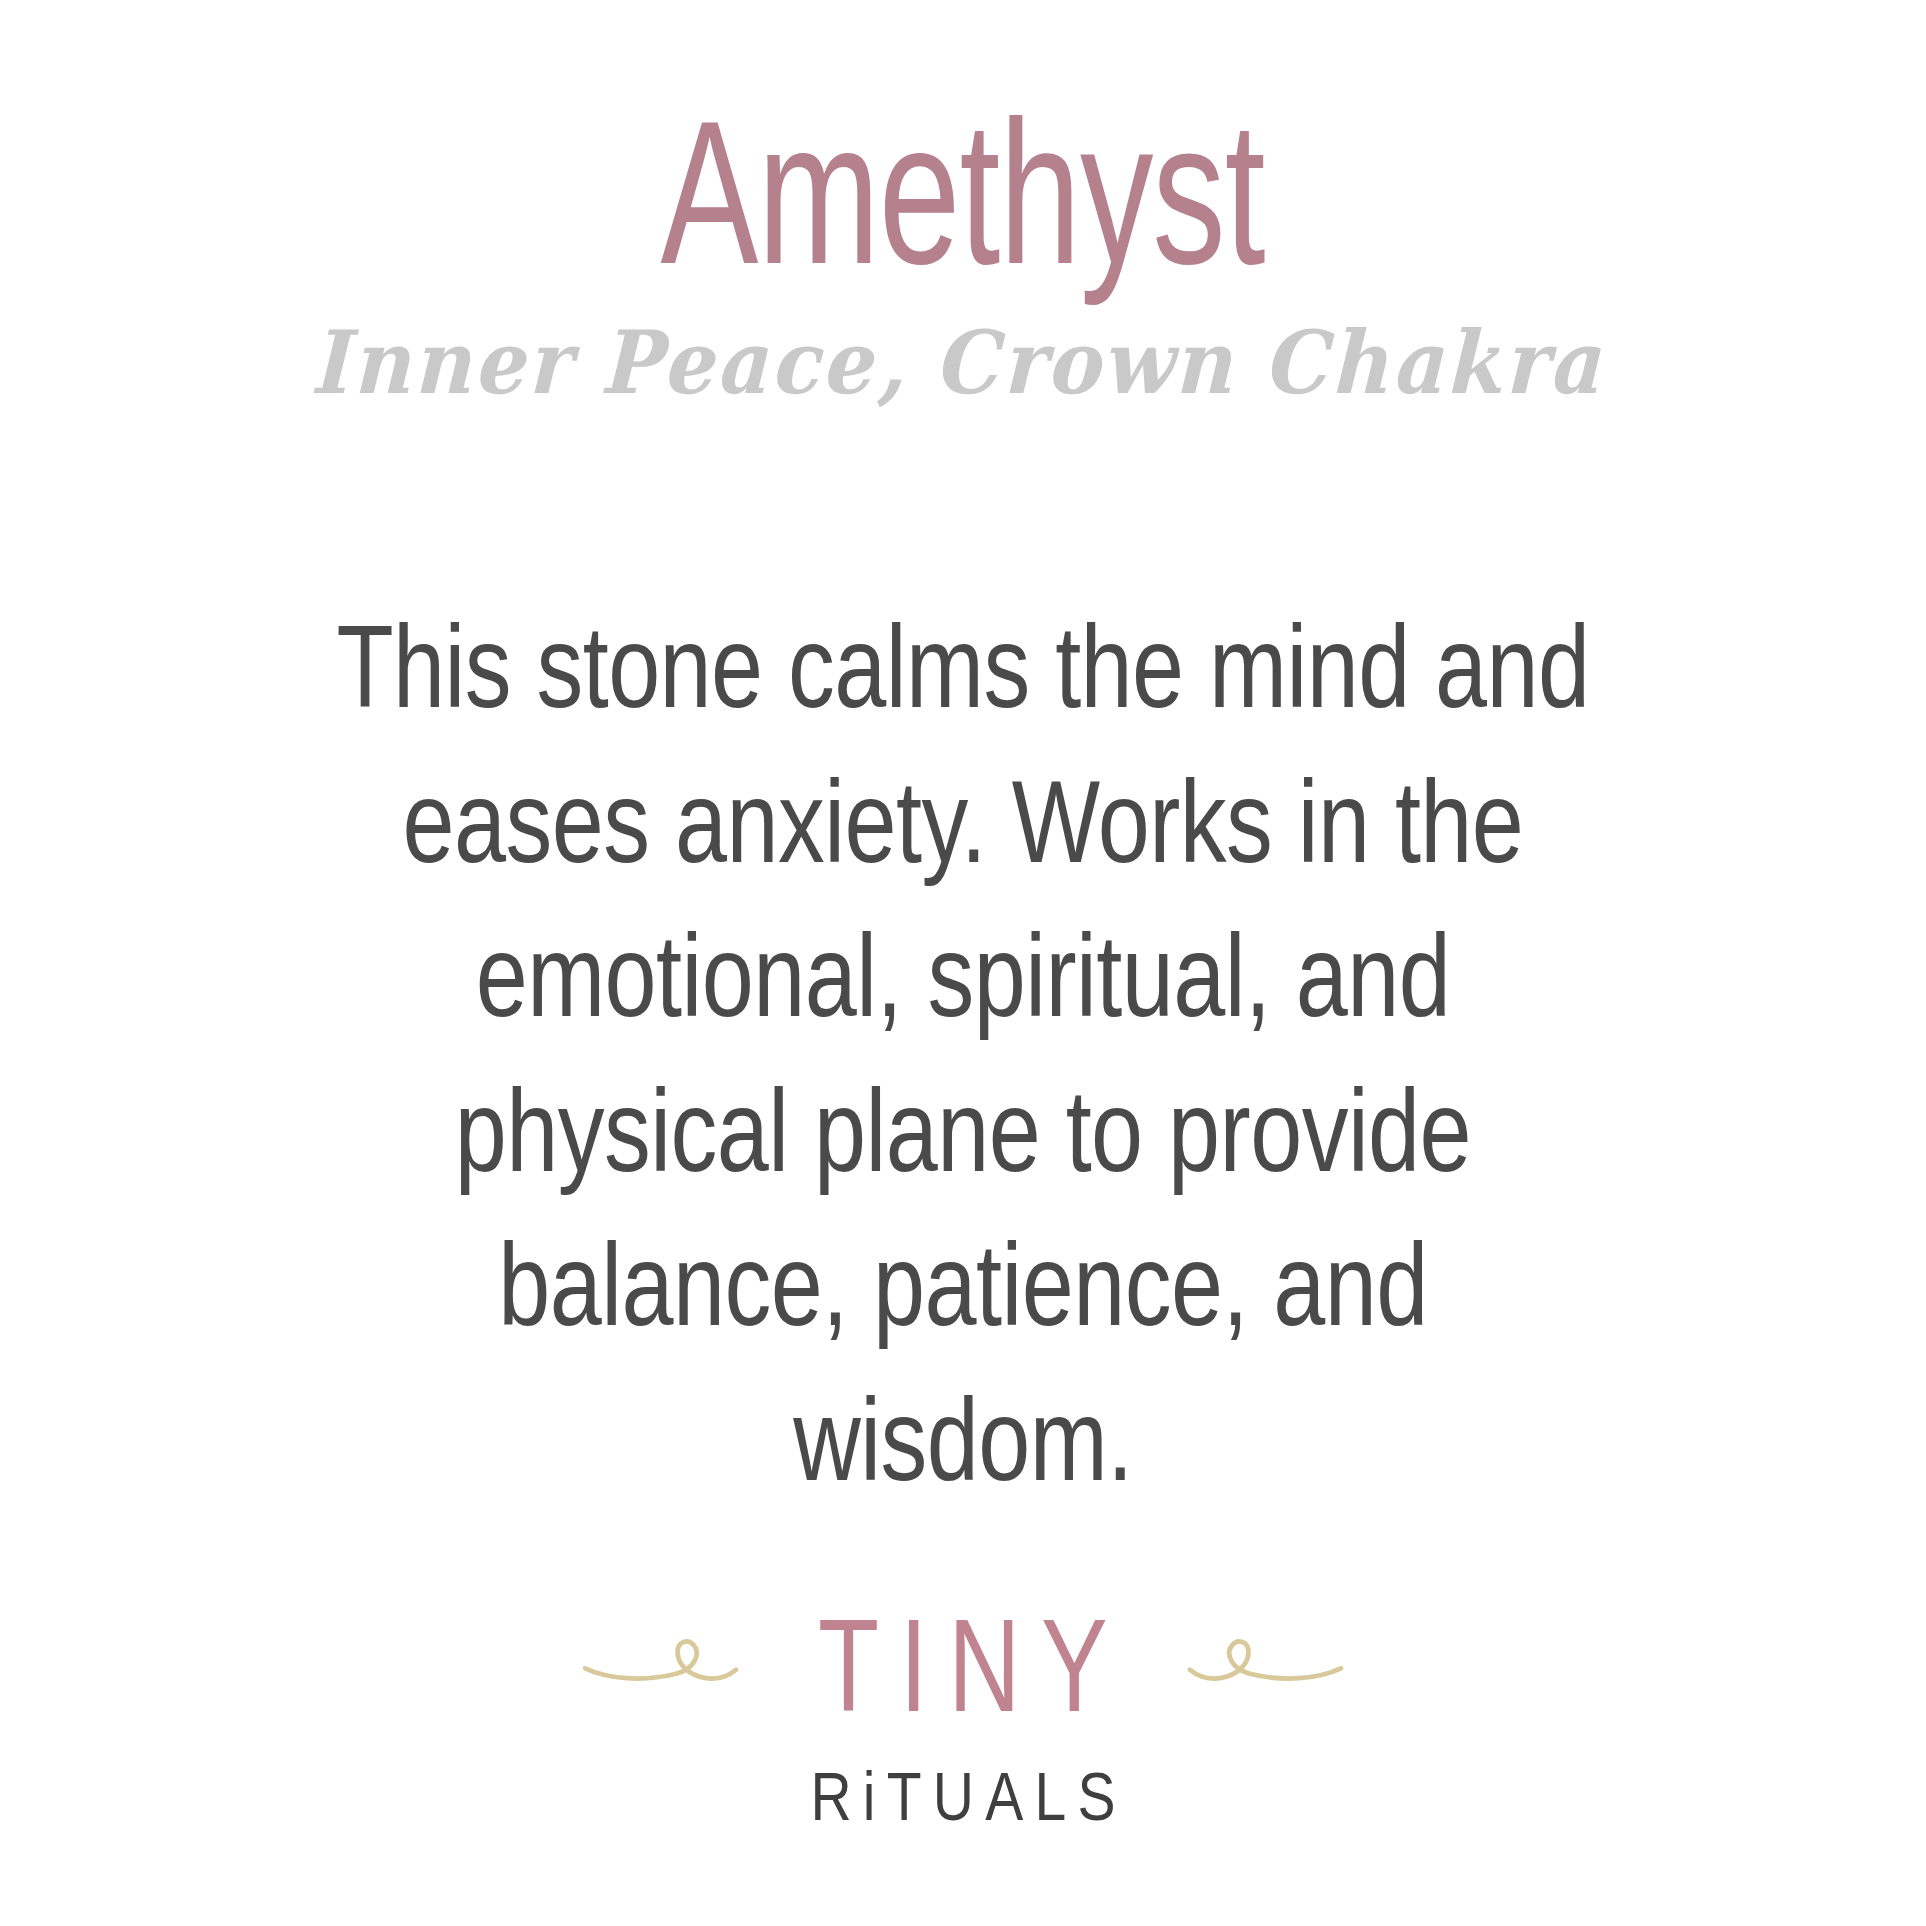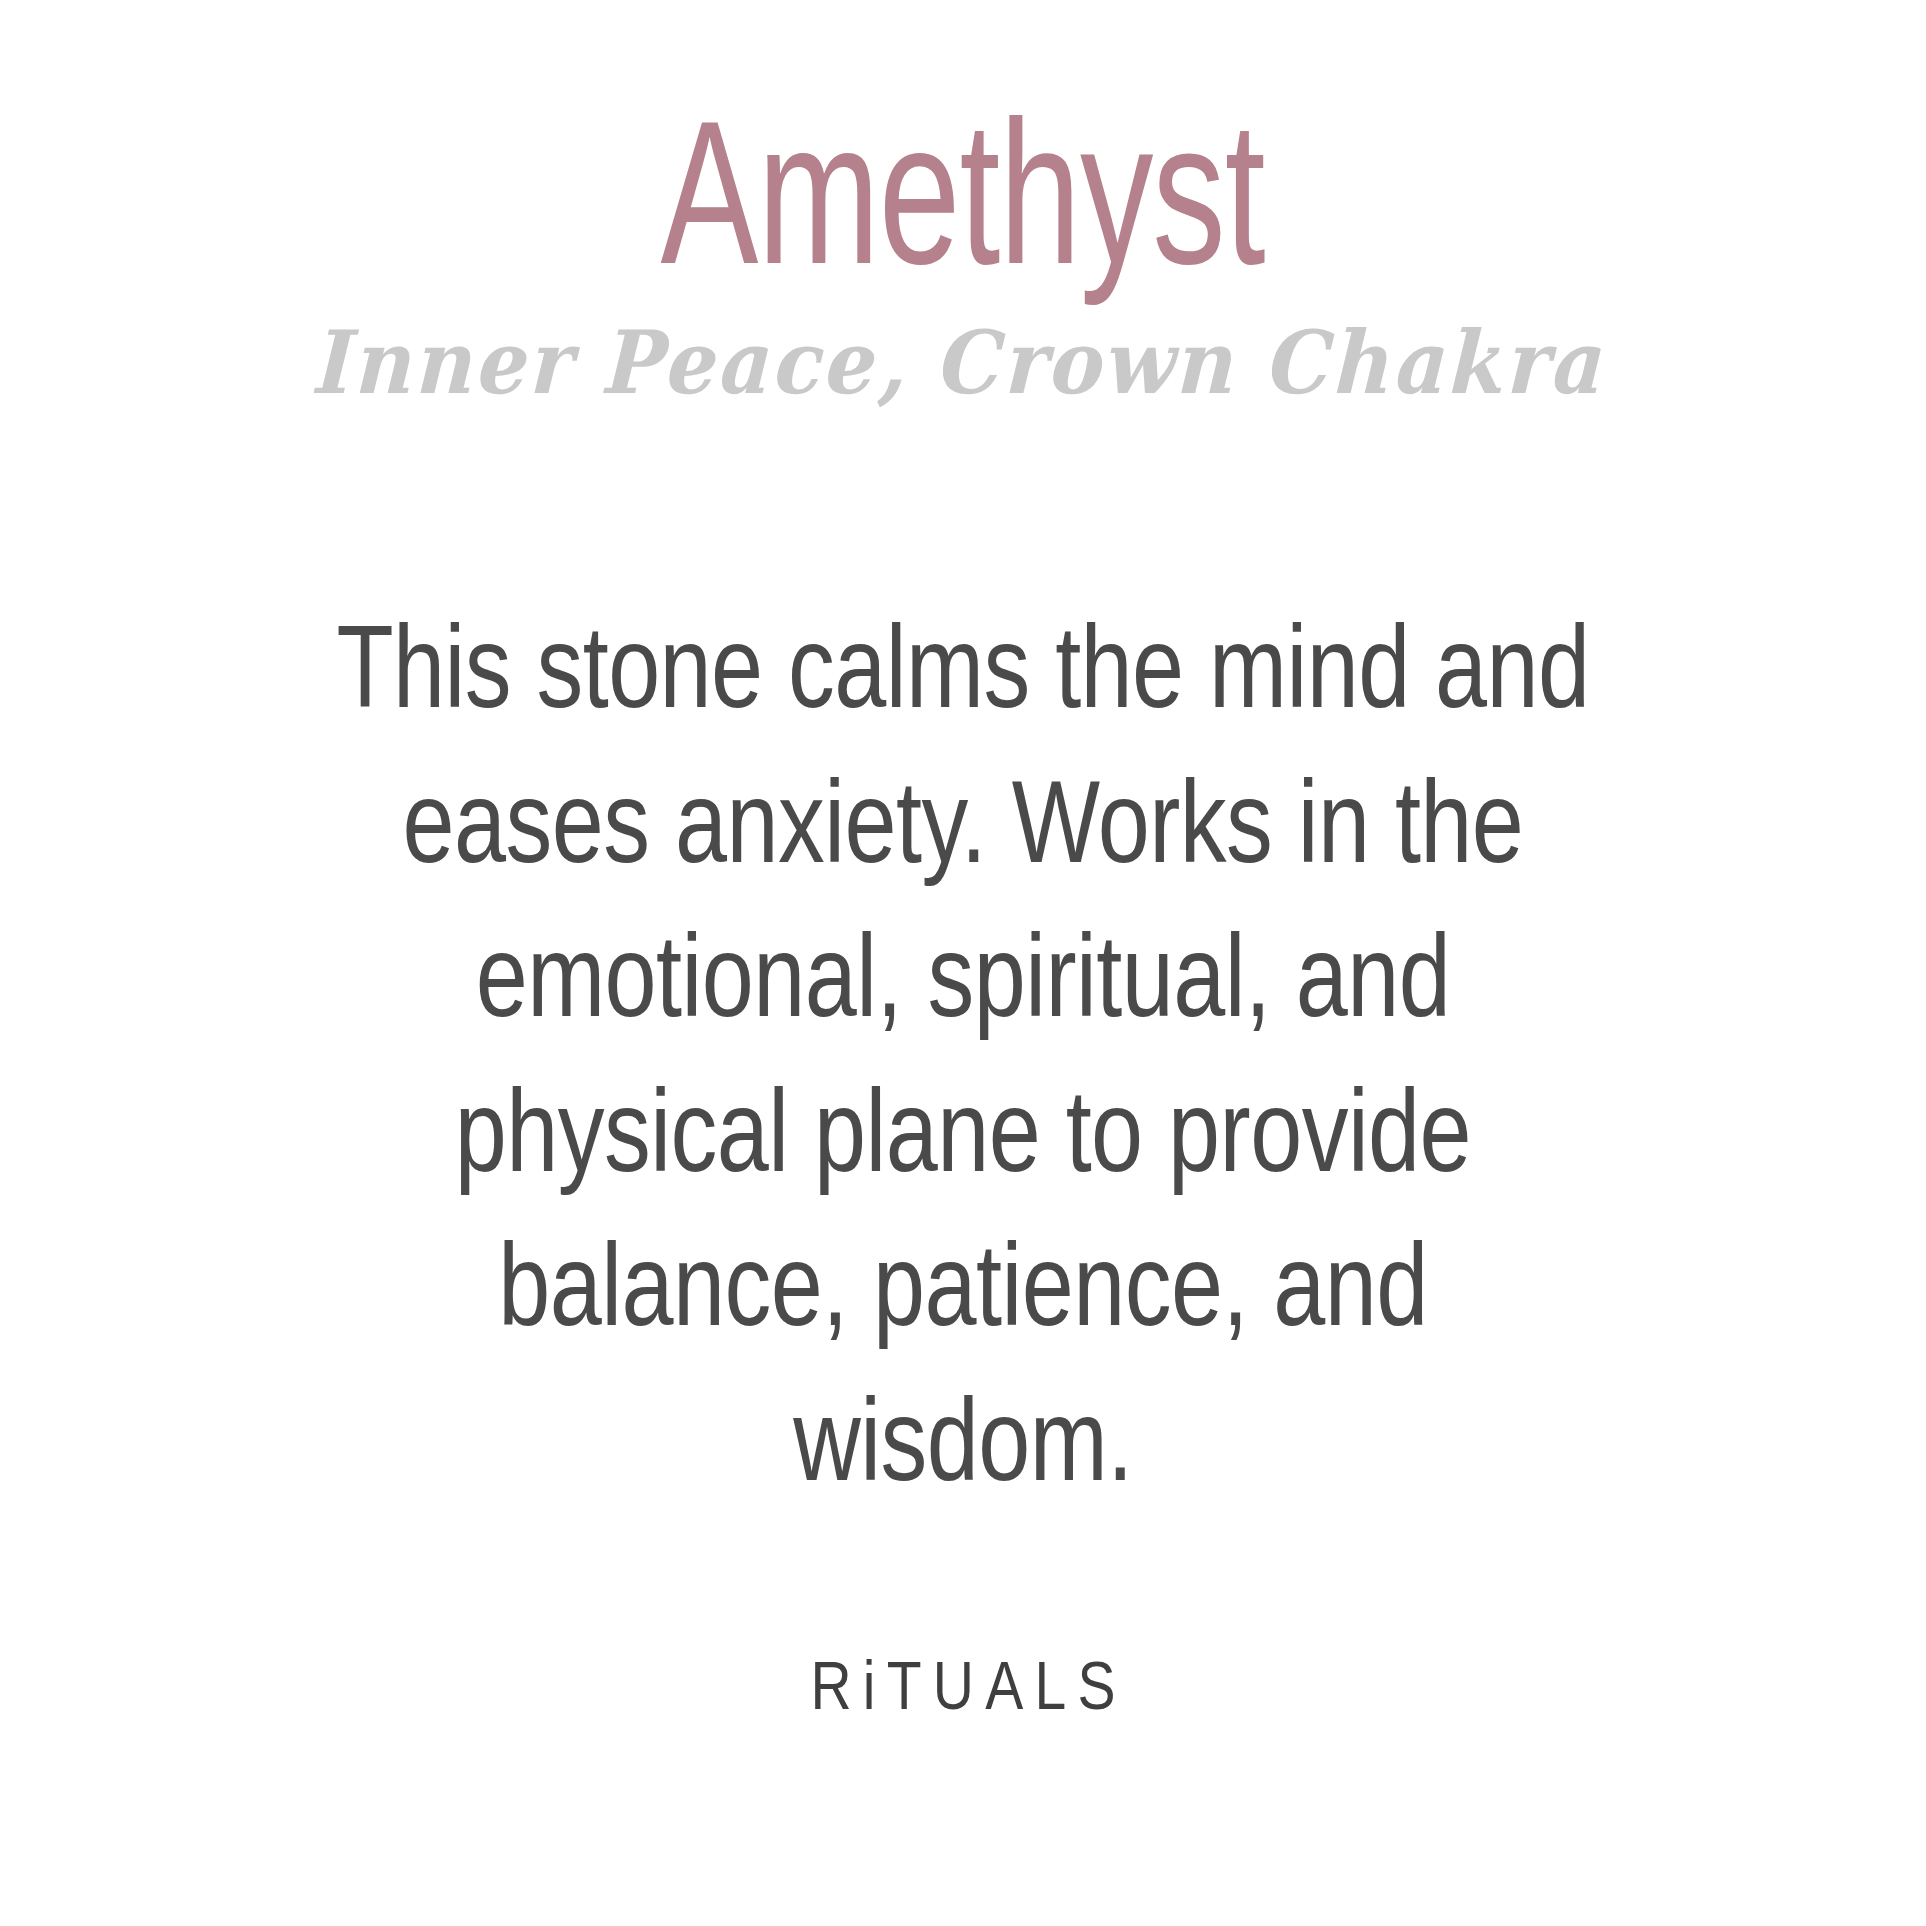--- a/index.html
+++ b/index.html
@@ -132,19 +132,36 @@
 <div class="card">
 
   <h1 class="stone-title">Amethyst</h1>
 
   <p class="stone-subtitle">Inner Peace, Crown Chakra</p>
 
   <p class="stone-body">This stone calms the mind and eases anxiety. Works in the emotional, spiritual, and physical plane to provide balance, patience, and wisdom.</p>
 
   <div class="brand">
 
+    <div class="brand-top">
+
+      <svg class="flourish" viewBox="0 0 250 120" xmlns="http://www.w3.org/2000/svg">
+        <path d="M6 62 C 40 78, 92 82, 140 70 C 168 62, 176 40, 166 28
+                 C 158 18, 142 22, 142 38 C 142 56, 158 72, 182 76
+                 C 200 79, 216 74, 228 64" fill="none" stroke="#d9c89a" stroke-width="7" stroke-linecap="round" stroke-linejoin="round"></path>
+      </svg>
+
+      <div class="brand-wordmark">TINY</div>
+
+      <svg class="flourish right" viewBox="0 0 250 120" xmlns="http://www.w3.org/2000/svg">
+        <path d="M6 62 C 40 78, 92 82, 140 70 C 168 62, 176 40, 166 28
+                 C 158 18, 142 22, 142 38 C 142 56, 158 72, 182 76
+                 C 200 79, 216 74, 228 64" fill="none" stroke="#d9c89a" stroke-width="7" stroke-linecap="round" stroke-linejoin="round"></path>
+      </svg>
+
+    </div>
 
     <div class="brand-sub">RiTUALS</div>
 
   </div>
 
 </div>
 
 
 </body></html>

